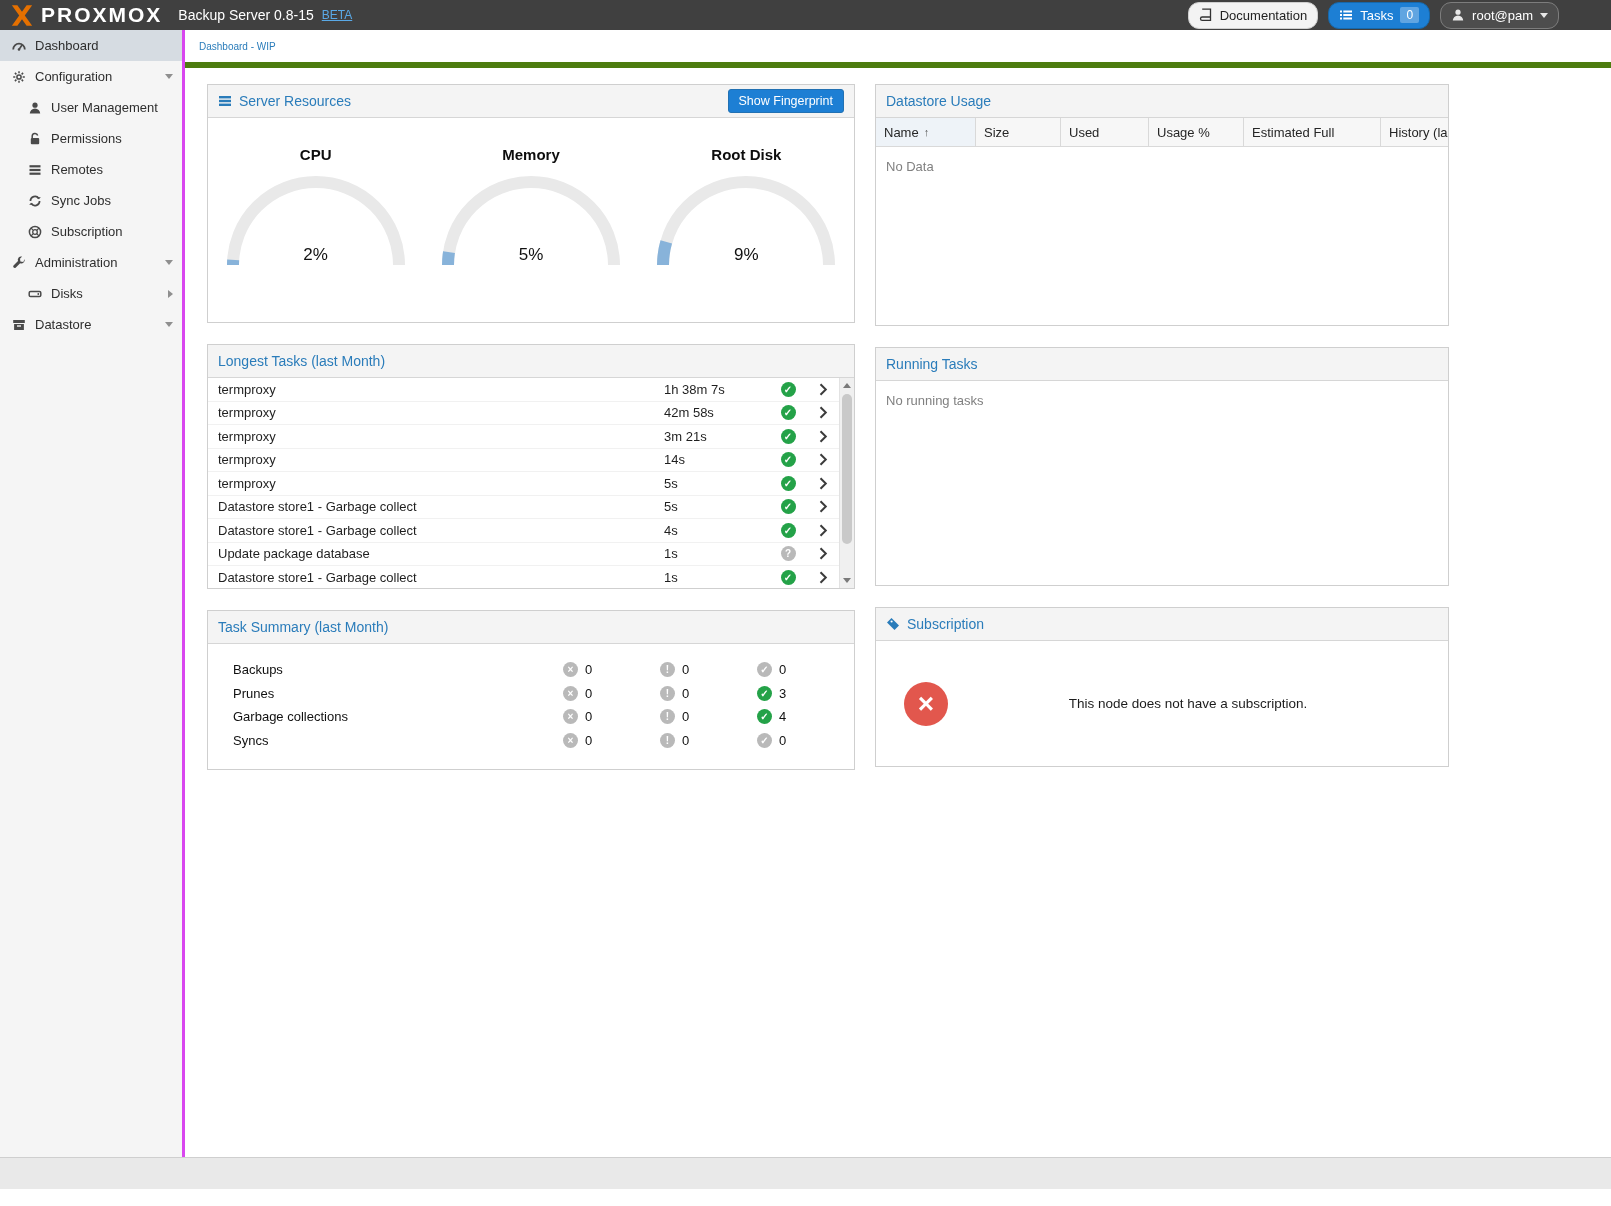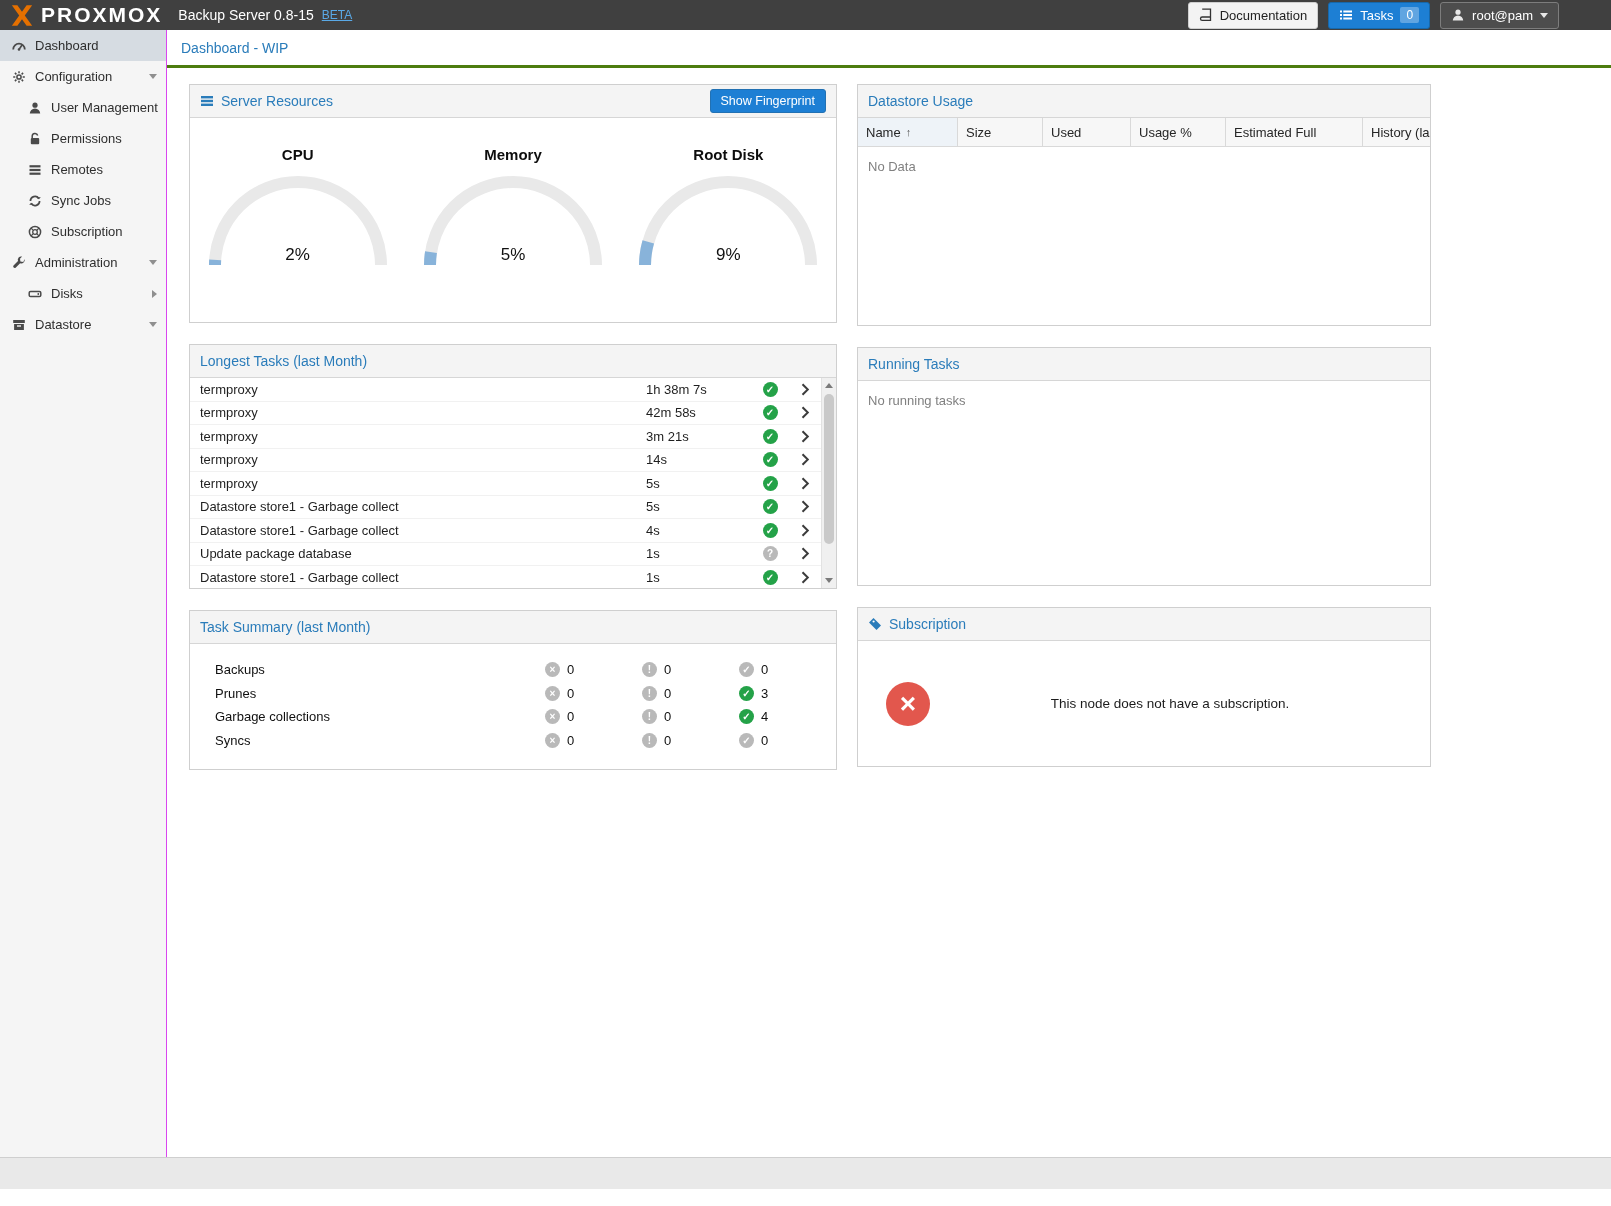--- a/index.html
+++ b/index.html
@@ -16,42 +16,42 @@
   body{font-family:"Liberation Sans",sans-serif;font-size:13px;color:#1f1f1f;background:#fff;overflow:hidden;}
   svg{display:block;}
 
   
   .topbar{height:30px;background:#404040;display:flex;align-items:center;padding:0 52px 0 10px;gap:8px;}
   .brand{display:flex;align-items:center;gap:7px;}
   .logo-text{color:#fff;font-weight:bold;font-size:21px;letter-spacing:2px;}
   .product{color:#fff;font-size:14px;margin-left:8px;}
   .beta{color:#5aa9e6;font-size:12px;text-decoration:underline;cursor:pointer;font-weight:normal;}
   .topbar-right{margin-left:auto;display:flex;gap:10px;align-items:center;}
-  .tb-btn{display:flex;align-items:center;gap:7px;height:27px;padding:0 10px;border-radius:3px;font-size:13px;border:1px solid transparent;cursor:pointer;font-family:inherit;}
+  .tb-btn{display:flex;align-items:center;gap:7px;height:27px;padding:0 10px;border-radius:11px;font-size:13px;border:1px solid transparent;cursor:pointer;font-family:inherit;}
   .tb-light{background:#f3f3f3;border-color:#cfcfcf;color:#222;}
   .tb-blue{background:var(--accent-blue);border-color:#1668ab;color:#fff;}
   .tb-dark{background:#4d4d4d;border-color:#7d7d7d;color:#fff;}
   .badge{background:rgba(255,255,255,.30);padding:1px 6px;border-radius:2px;font-size:12px;}
   .caret{width:0;height:0;}
   .caret-down{border-left:4px solid transparent;border-right:4px solid transparent;border-top:5px solid #8f8f8f;}
   .caret-right{border-top:4px solid transparent;border-bottom:4px solid transparent;border-left:5px solid #8f8f8f;}
   .caret-white{border-top-color:#e8e8e8;}
 
   
   .frame{display:flex;height:1127px;}
-  .sidebar{width:167px;background:#f5f5f5;border-right:1px solid #d946ef;flex:none;}
+  .sidebar{width:185px;background:#f5f5f5;border-right:3px solid #d946ef;flex:none;}
   .nav-item{display:flex;align-items:center;gap:9px;height:31px;padding:0 9px 0 12px;color:#2e2e2e;cursor:pointer;}
   .nav-item.child{padding-left:28px;}
   .nav-item.selected{background:#d6dce2;}
   .nav-icon{width:14px;height:14px;color:#4a4a4a;flex:none;}
   .nav-label{white-space:nowrap;}
   .nav-item .caret{margin-left:auto;}
 
   .main{flex:1;display:flex;flex-direction:column;background:#fff;}
-  .page-header{height:38px;flex:none;display:flex;align-items:center;padding:12px 14px;border-bottom:3px solid #4d7c0f;color:var(--title-blue);font-size:14px;}
+  .page-header{height:38px;flex:none;display:flex;align-items:center;padding:12px 14px;border-bottom:6px solid #4d7c0f;color:var(--title-blue);font-size:10px;}
   .content{padding:16px 0 0 22px;display:flex;gap:20px;align-items:flex-start;}
   .col{display:flex;flex-direction:column;gap:21px;}
   .col-left{width:648px;}
   .col-right{width:574px;}
 
   
   .panel{border:1px solid #cfcfcf;background:#fff;display:flex;flex-direction:column;}
   .panel-header{height:33px;flex:none;display:flex;align-items:center;gap:7px;padding:0 10px;background:#f4f4f4;border-bottom:1px solid #d6d6d6;color:var(--title-blue);font-size:14px;}
   .ph-icon{width:14px;height:14px;color:var(--title-blue);flex:none;}
   .panel-body{flex:1;position:relative;background:#fff;overflow:hidden;}

